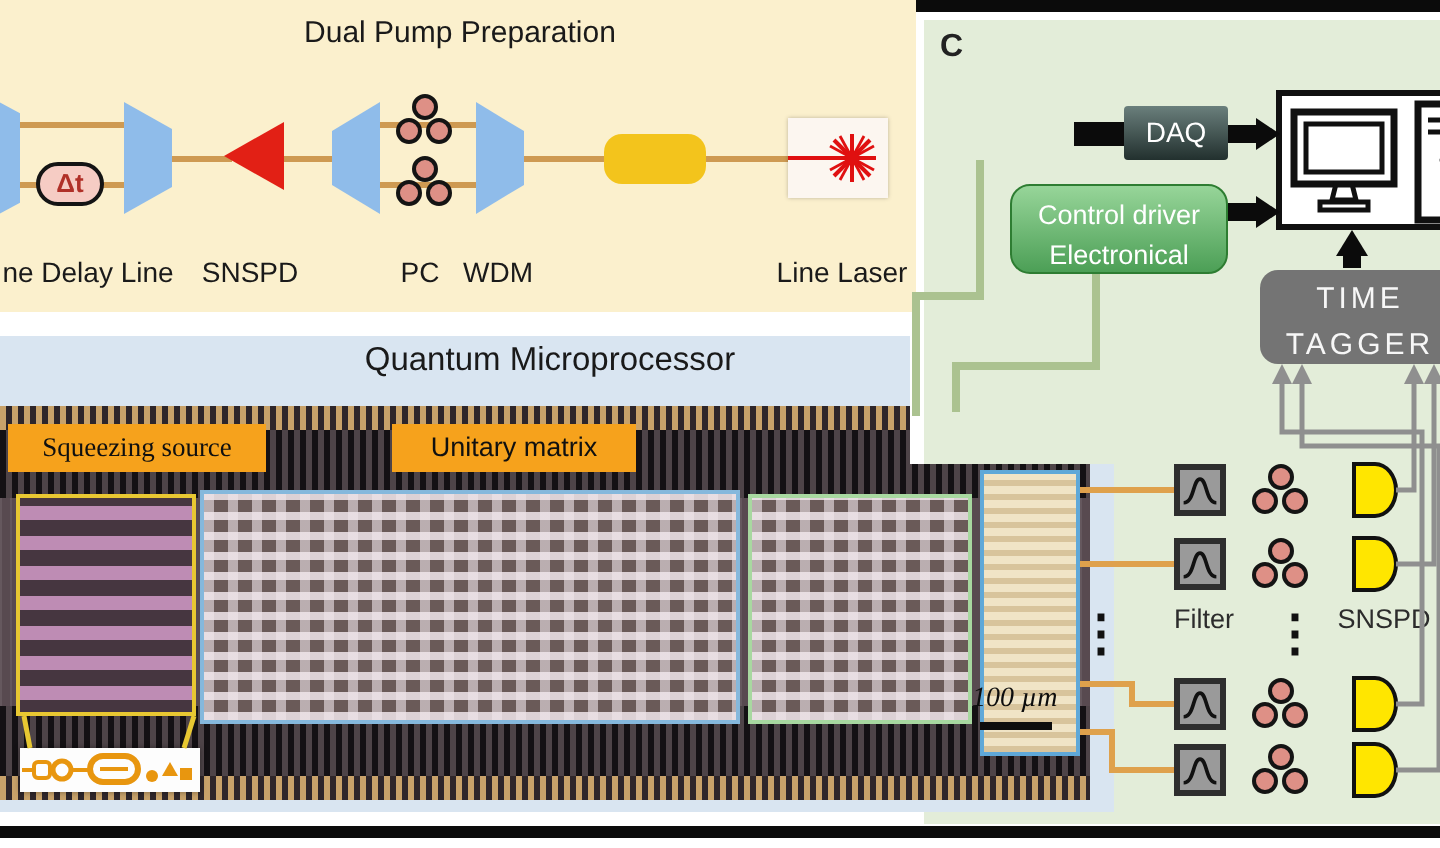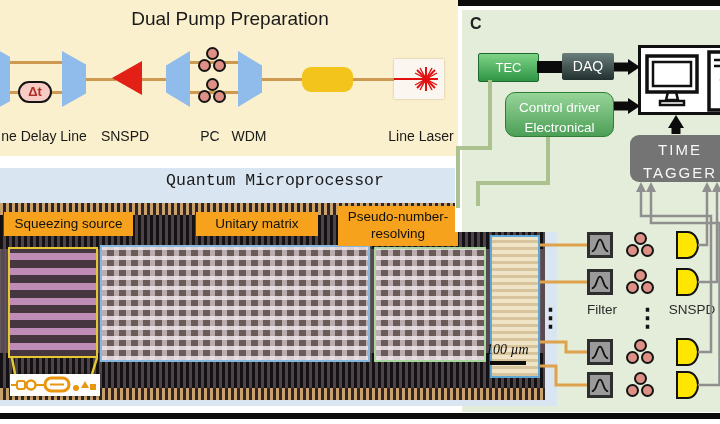--- a/index.html
+++ b/index.html
@@ -5,21 +5,21 @@
   html,body{margin:0;padding:0;}
   body{width:720px;height:424px;position:relative;overflow:hidden;background:#fff;
        font-family:"Liberation Sans",sans-serif;color:#151515;}
   .abs{position:absolute;}
   .bar{background:#0b0b0b;}
   
   .panel-pump{left:0;top:7;width:458px;height:156px;background:#FBF0CD;z-index:10;}
   .panel-control{left:462px;top:10px;width:258px;height:402px;background:#E3EDD9;z-index:5;}
   .panel-chip{left:0;top:168px;width:557px;height:238px;background:#D9E5F1;z-index:20;
       clip-path:polygon(0 0,455px 0,455px 64px,557px 64px,557px 100%,0 100%);}
-  .ptitle{font-size:19px;text-align:center;color:#1a1a1a;}
+  .ptitle{font-size:15px;text-align:center;color:#1a1a1a;}
   
   .fiber{height:3px;background:#CE9A52;}
   .coupler{background:#8FBCEA;}
   .pc-dot{position:absolute;width:13px;height:13px;border-radius:50%;
           background:#DE9086;border:2px solid #141414;box-sizing:border-box;}
   .lbl{font-size:14px;color:#1a1a1a;text-align:center;}
   
   .tec{background:linear-gradient(180deg,#7FD487,#2F9444);border:1px solid #1d6b2e;
        color:#fff;font-size:13px;text-align:center;border-radius:2px;}
   .daq{background:linear-gradient(180deg,#6A7F7C,#22302E);color:#fff;font-size:14px;
@@ -118,23 +118,20 @@
   <div class="abs lbl" style="left:-4px;top:128px;width:96px;">ne Delay Line</div>
   <div class="abs lbl" style="left:100px;top:128px;width:50px;">SNSPD</div>
   <div class="abs lbl" style="left:190px;top:128px;width:40px;">PC</div>
   <div class="abs lbl" style="left:228px;top:128px;width:42px;">WDM</div>
   <div class="abs lbl" style="left:384px;top:128px;width:74px;">Line Laser</div>
 </div>
 
 <div class="abs panel-control">
   <div class="abs" style="left:8px;top:5px;font-size:16px;font-weight:bold;color:#222;">C</div>
 
-  <div class="abs tec" style="left:16px;top:43px;width:59px;height:27px;line-height:27px;">
-    <span>TEC</span>
-  </div>
   <div class="abs" style="left:75px;top:51px;width:25px;height:12px;background:#0b0b0b;"></div>
   <div class="abs daq" style="left:100px;top:43px;width:52px;height:27px;line-height:27px;">
     <span>DAQ</span>
   </div>
 
   <div class="abs computer" style="left:176px;top:35px;width:92px;height:70px;">
     <svg width="100" height="64" viewBox="0 0 100 64" style="margin-top:2px;">
       <rect x="6" y="6" width="50" height="36" fill="#fff" stroke="#101010" stroke-width="3.5"></rect>
       <rect x="12" y="12" width="38" height="24" fill="#fff" stroke="#101010" stroke-width="2.5"></rect>
       <path d="M27 42 L35 42 L37 50 L25 50 Z" fill="none" stroke="#101010" stroke-width="2.5"></path>
@@ -211,43 +208,40 @@
     </div>
   <div class="abs" style="left:164px;top:362px;width:30px;height:27px;">
       <div class="pc-dot" style="left:8px;top:0;"></div>
       <div class="pc-dot" style="left:0;top:12px;"></div>
       <div class="pc-dot" style="left:15px;top:12px;"></div>
     </div>
   <div class="abs snspd" style="left:214px;top:361px;"></div>
 </div>
 
 <div class="abs panel-chip">
-  <div class="abs ptitle" style="left:120px;top:3px;width:310px;font-size:16.5px;font-family:Liberation Mono, monospace;">Quantum Microprocessor</div>
+  <div class="abs ptitle" style="left:120px;top:3px;width:310px;font-size:16.5px;">Quantum Microprocessor</div>
 
   <div class="abs chipbase" style="left:0;top:35px;width:545px;height:197px;">
     <div class="abs goldstrip" style="left:0;top:0;width:100%;height:12px;"></div>
     <div class="abs combstrip" style="left:0;top:12px;width:100%;height:34px;"></div>
     <div class="abs midband" style="left:0;top:46px;width:100%;height:104px;"></div>
     <div class="abs combstrip" style="left:0;top:150px;width:100%;height:35px;"></div>
     <div class="abs goldstrip" style="left:0;top:185px;width:100%;height:12px;"></div>
   </div>
 
   <div class="abs region reg-squeeze" style="left:8px;top:79px;width:90px;height:111px;z-index:22;"></div>
   <div class="abs region reg-grid reg-unitary" style="left:100px;top:77px;width:270px;height:117px;z-index:22;"></div>
   <div class="abs region reg-grid reg-pseudo" style="left:374px;top:79px;width:112px;height:115px;z-index:22;"></div>
   <div class="abs region reg-optical" style="left:490px;top:67px;width:50px;height:143px;z-index:22;"></div>
 
-  <div class="abs chiplabel" style="left:4px;top:44px;width:129px;height:24px;">
+  <div class="abs chiplabel" style="left:4px;top:44px;width:129px;height:24px;font-family:Liberation Serif, serif;">
     <span>Squeezing source</span>
     </div>
   <div class="abs chiplabel" style="left:196px;top:44px;width:122px;height:24px;">
     <span>Unitary matrix</span>
-    </div>
-  <div class="abs chiplabel" style="left:338px;top:38px;width:120px;height:40px;">
-    <span><span>Pseudo-number-</span><br><span>resolving</span></span>
     </div>
   <div class="abs chiplabel" style="left:462px;top:36px;width:92px;height:27px;">
     <span>Optical array</span>
     </div>
 
   <div class="abs inset" style="left:10px;top:206px;width:90px;height:22px;z-index:24;">
     <svg width="90" height="22" viewBox="0 0 90 22">
       <g stroke="#E8960F" fill="none" stroke-width="2">
         <path d="M1 11 h6"></path>
           <rect x="7" y="7" width="8" height="8" rx="2"></rect>

